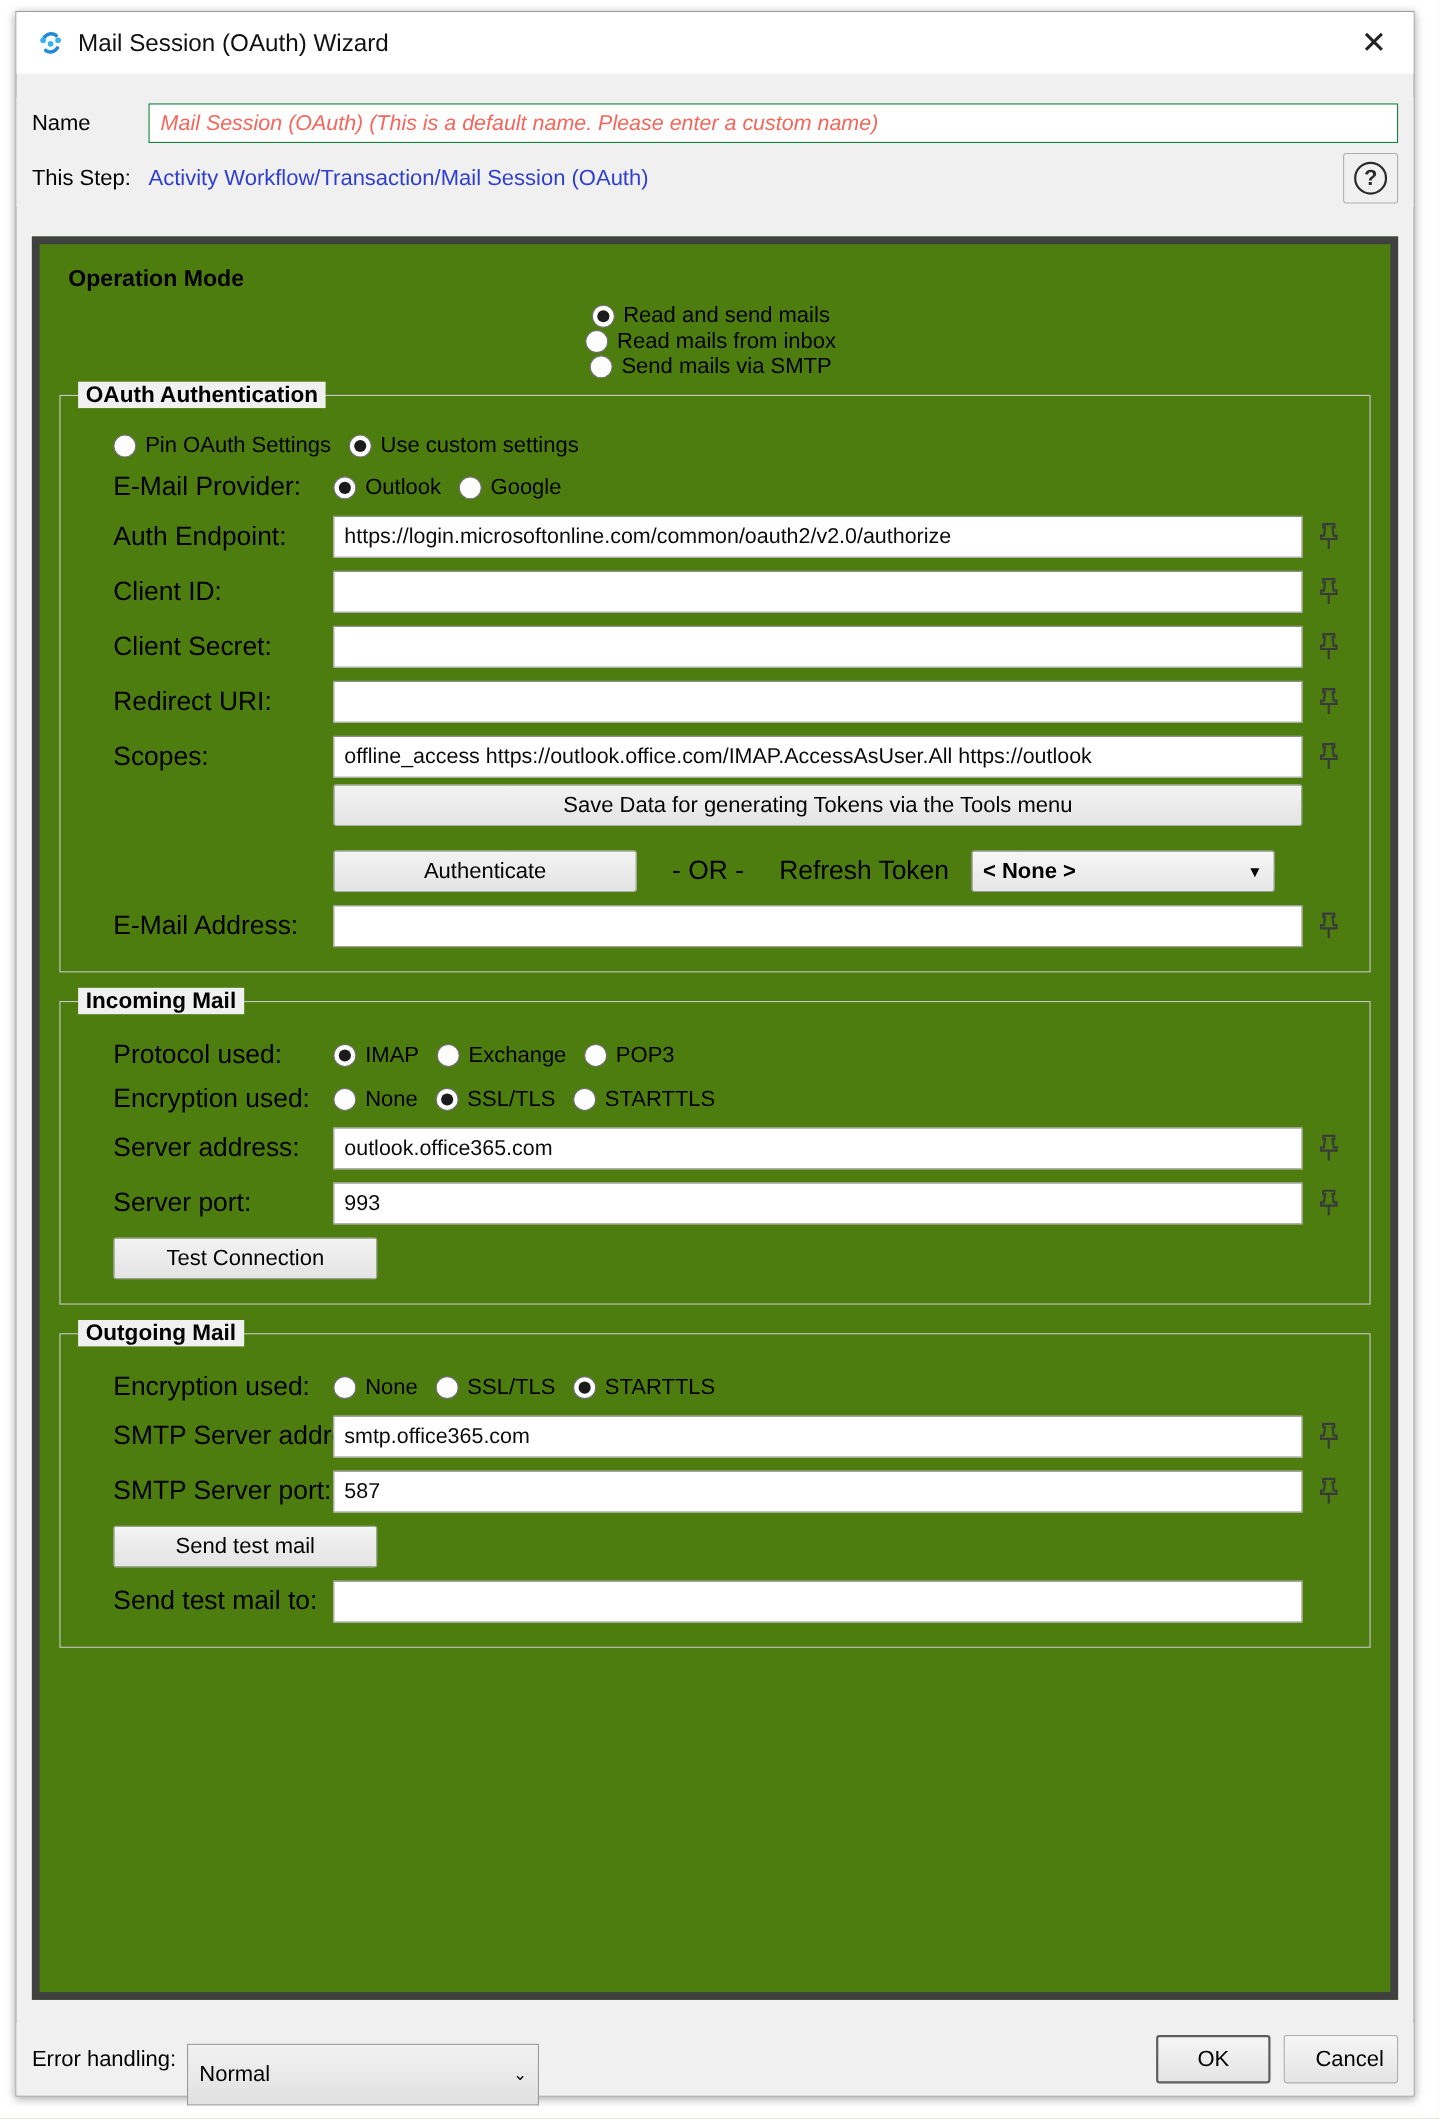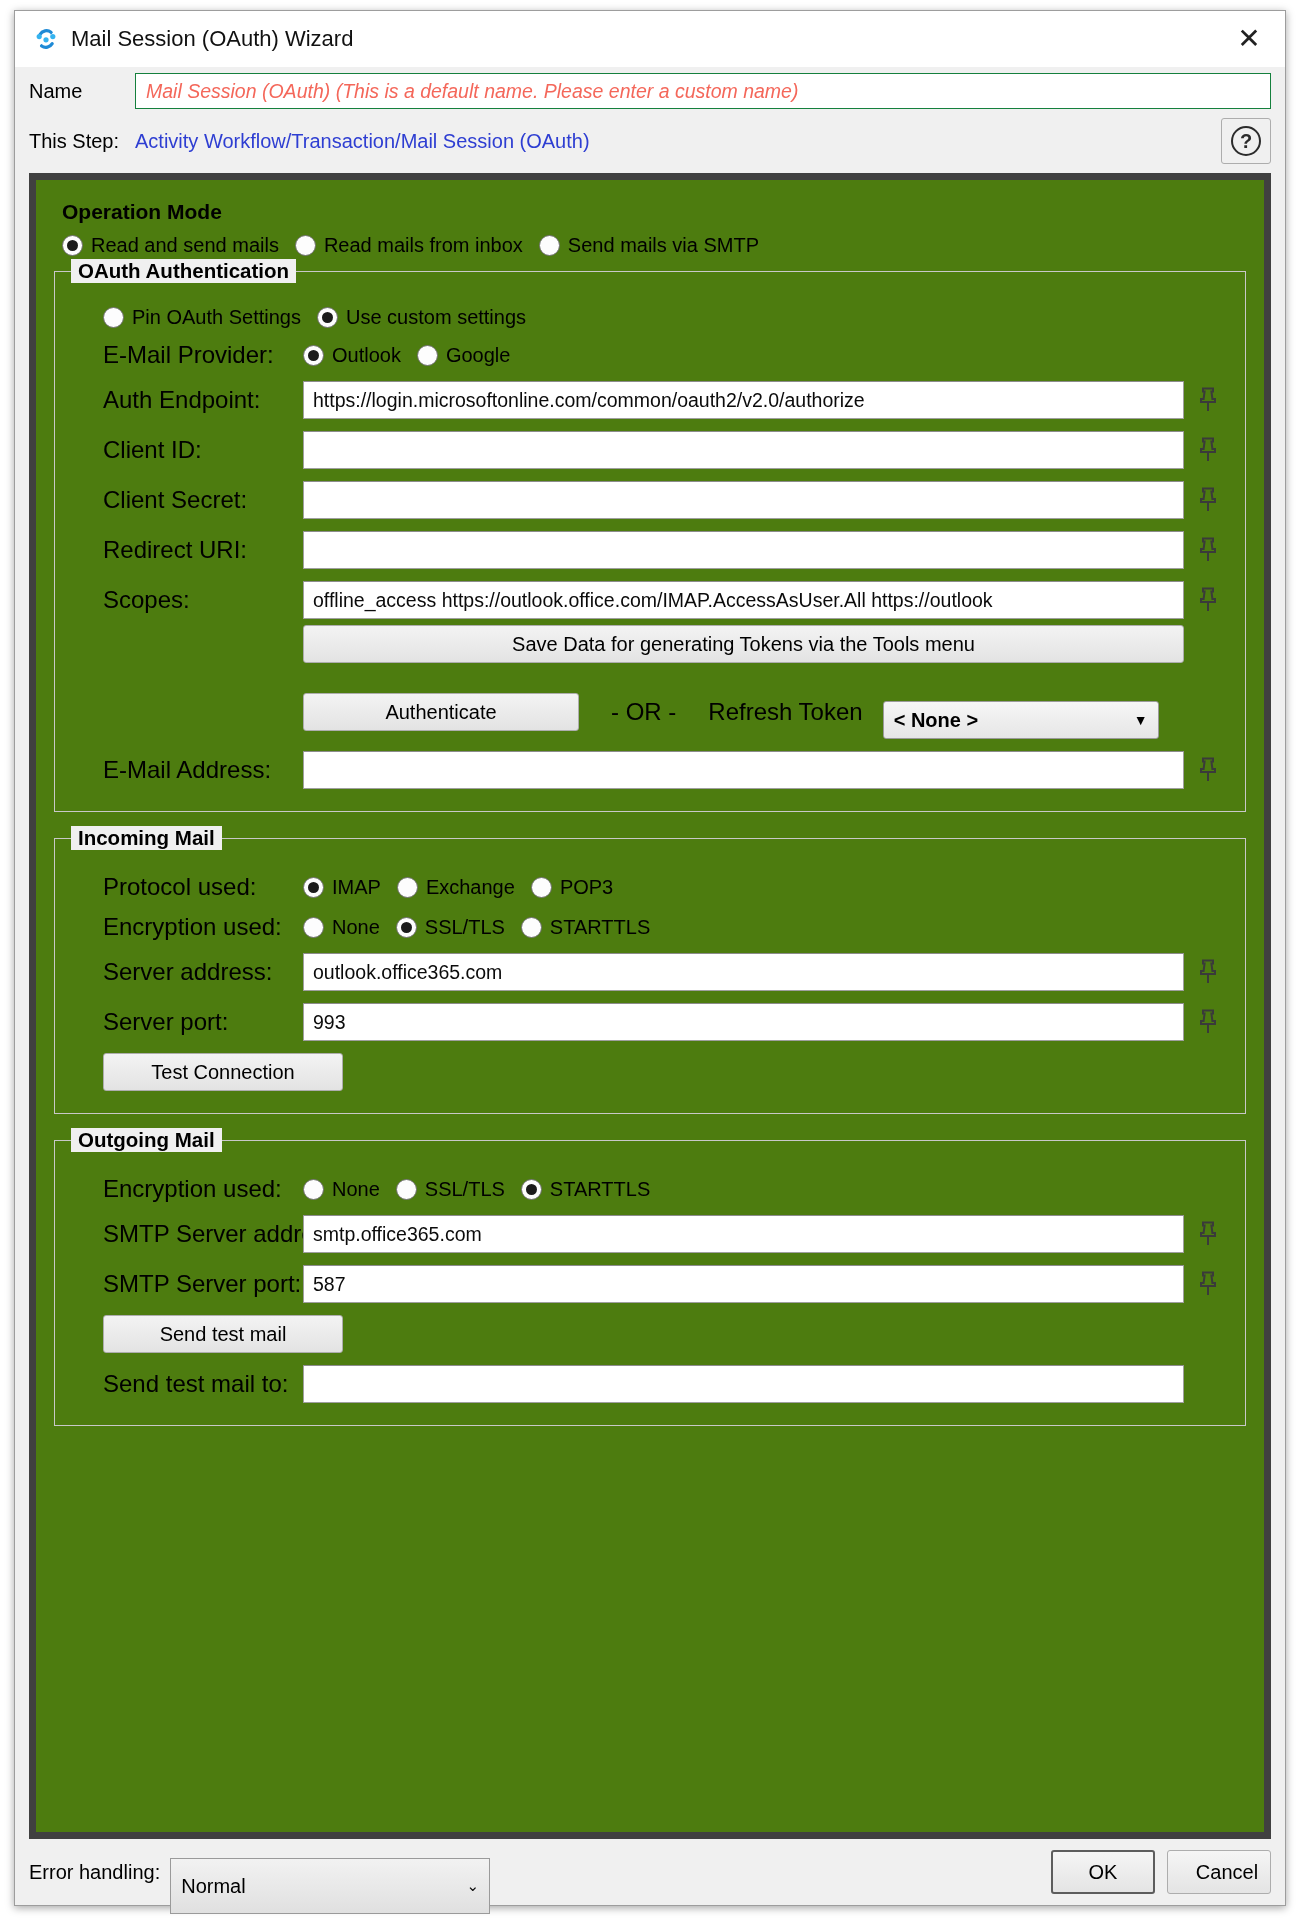--- a/index.html
+++ b/index.html
@@ -22,20 +22,21 @@
     left: 14px;
     top: 10px;
     width: 1272px;
     height: 1896px;
     background: #f0f0f0;
     border: 1px solid #9d9d9d;
     box-shadow: 0 2px 8px rgba(0,0,0,0.35);
     box-sizing: border-box;
     display: flex;
     flex-direction: column;
+    gap: 21px;
   }
 
   
   #titlebar {
     height: 56px;
     min-height: 56px;
     background: #ffffff;
     display: flex;
     align-items: center;
     padding: 0 14px 0 18px;
@@ -254,21 +255,20 @@
     border: 1px solid #9a9a9a;
     border-radius: 3px;
     display: inline-flex;
     align-items: center;
     padding: 0 10px;
     font-size: 20px;
     font-weight: bold;
     box-sizing: border-box;
     cursor: pointer;
     position: relative;
-    margin-top: 16px;
   }
   .combo .caret {
     margin-left: auto;
     font-size: 14px;
   }
 
   
   .ind { margin-left: 28px; }
 
   
@@ -346,21 +346,21 @@
       <span id="help-btn">
         <span class="qcirc">?</span>
       </span>
     </div>
   </div>
 
   <div id="body-panel">
 
     <div class="section-title">Operation Mode</div>
 
-    <div class="row" style="margin-left:8px;">
+    <div class="row" style="margin-left:8px;flex-direction:column;">
       <span class="radio-item">
         <span class="radio checked"></span>
         <span class="radio-label">Read and send mails</span>
       </span>
       <span class="radio-item">
         <span class="radio"></span>
         <span class="radio-label">Read mails from inbox</span>
       </span>
       <span class="radio-item">
         <span class="radio"></span>

